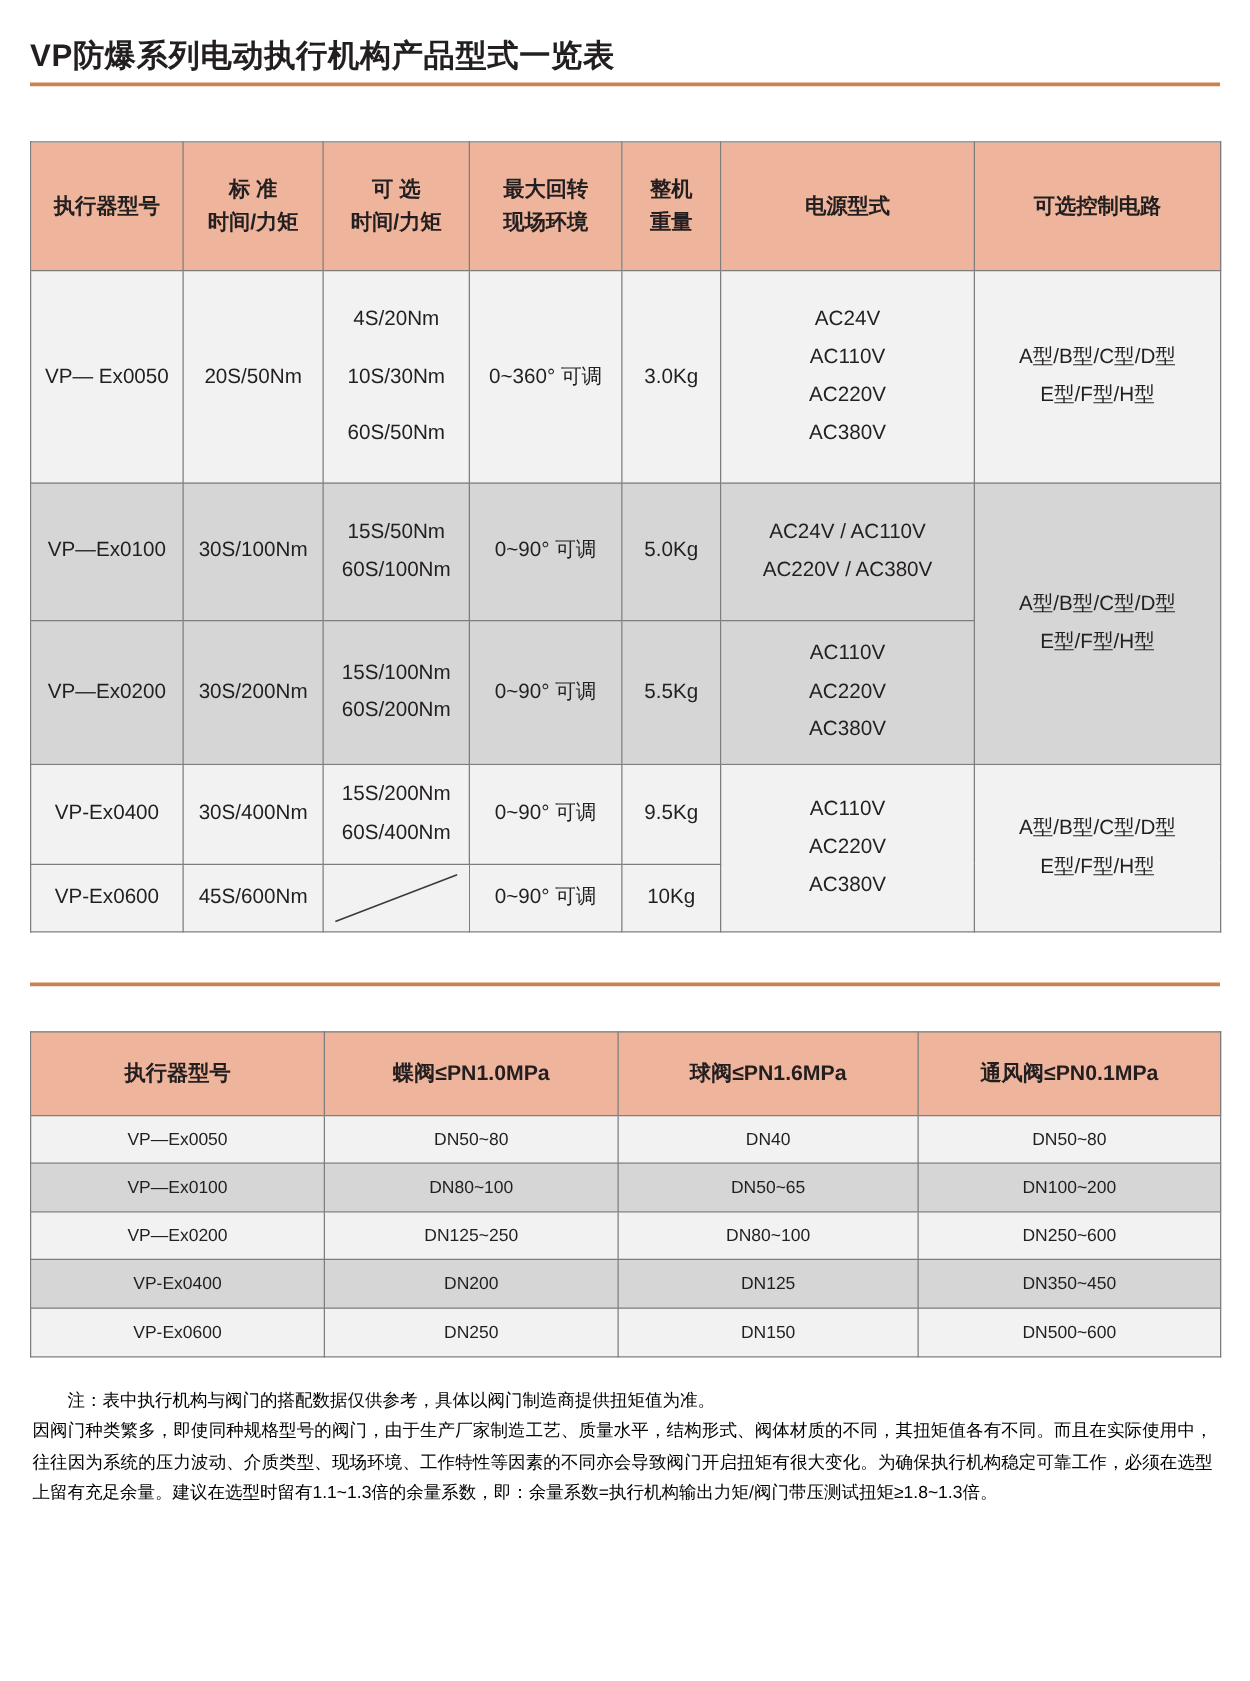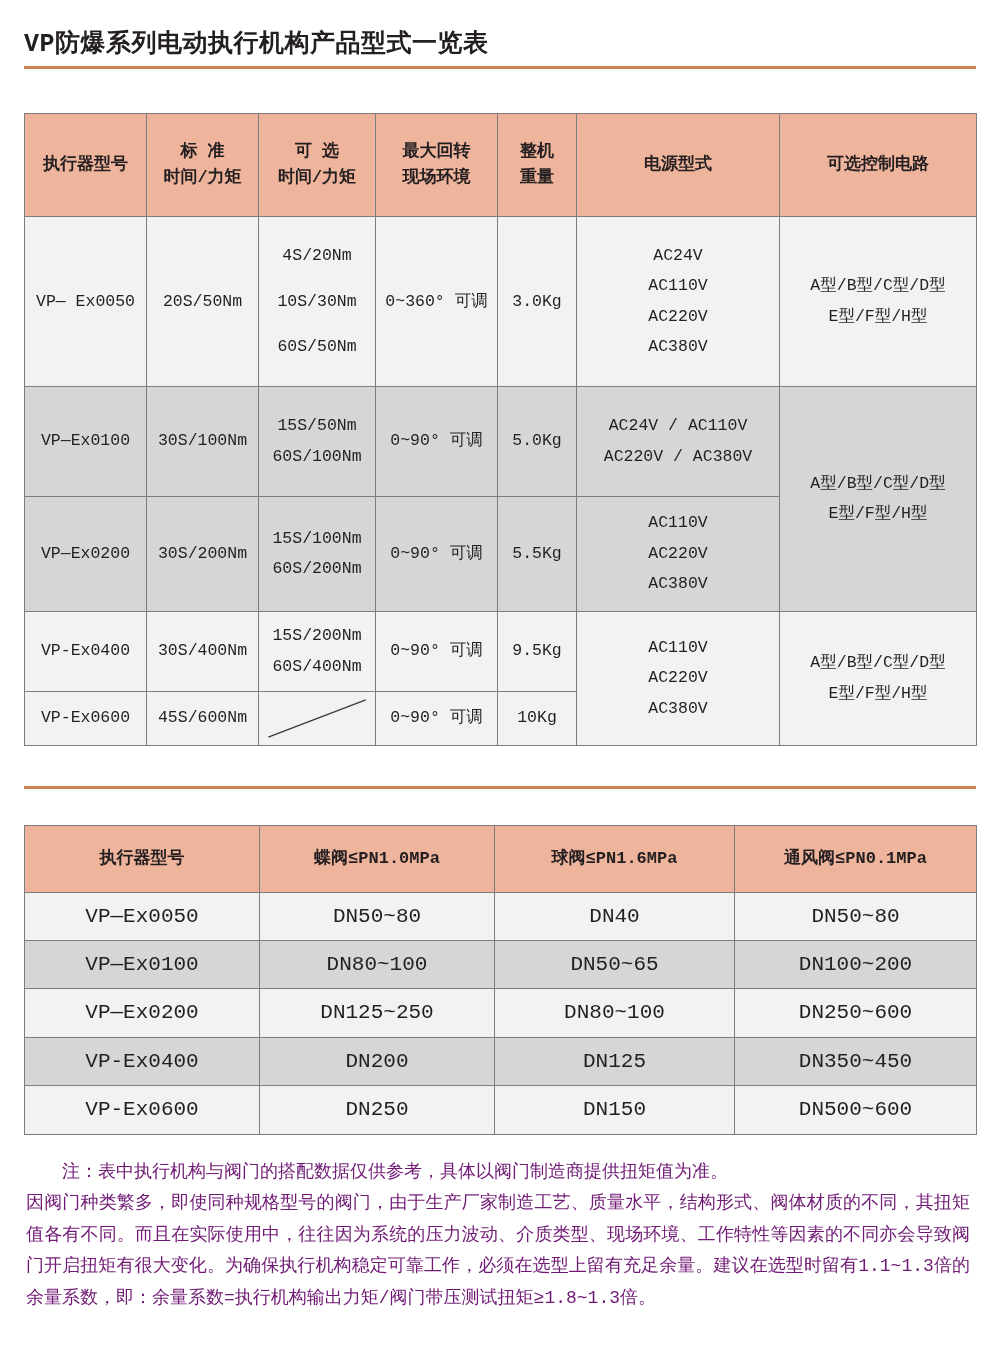--- a/index.html
+++ b/index.html
@@ -14,21 +14,20 @@
     color: #231f20;
     position: relative;
     overflow: hidden;
   }
   .page {
     position: relative;
     width: 1000px;
     height: 1345px;
     box-sizing: border-box;
     padding: 0 24px;
-    font-family: Liberation Mono, monospace;
   }
 
   
   .section-head {
     margin: 0;
     padding: 0 0 8px 0;
   }
   .section-head h1,
   .section-head h2 {
     margin: 0;
@@ -90,37 +89,37 @@
   }
 
   
   .valve-table {
     margin-top: 28px;
   }
   .valve-table td, .valve-table th {
     border: 1px solid #7d7d7d;
     text-align: center;
     vertical-align: middle;
-    font-size: 21px;
+    font-size: 14px;
     padding: 9px 4px;
     line-height: 1.4;
   }
   .valve-table thead th {
     background: #efb49c;
     font-weight: bold;
     font-size: 17px;
     height: 48px;
   }
 
   
   .notes {
     margin-top: 22px;
-    font-size: 18px;
+    font-size: 14px;
     line-height: 1.75;
-    color: #701a75;
+    color: #000000;
     text-align: justify;
     padding: 0 6px 0 2px;
   }
   .notes p { margin: 0; }
   .notes .indent { text-indent: 2em; }
 </style>
 </head>
 <body>
 
 <div class="page">

